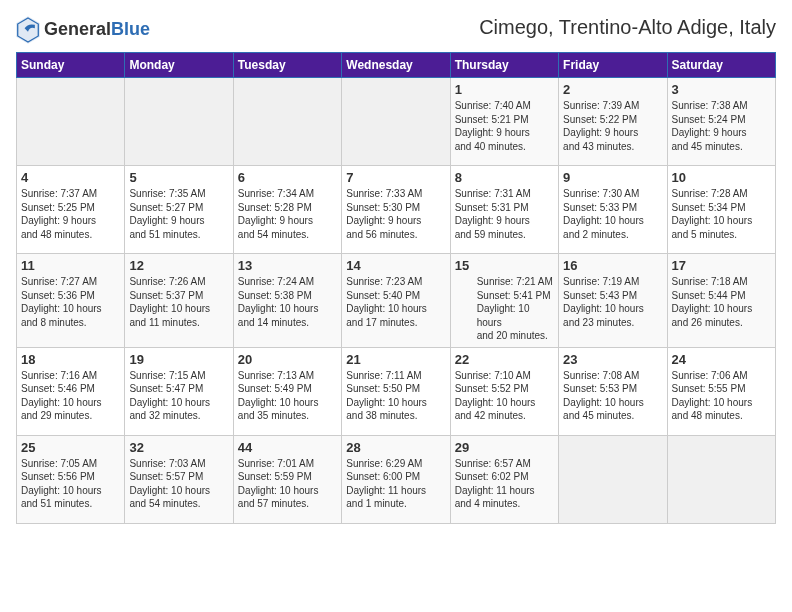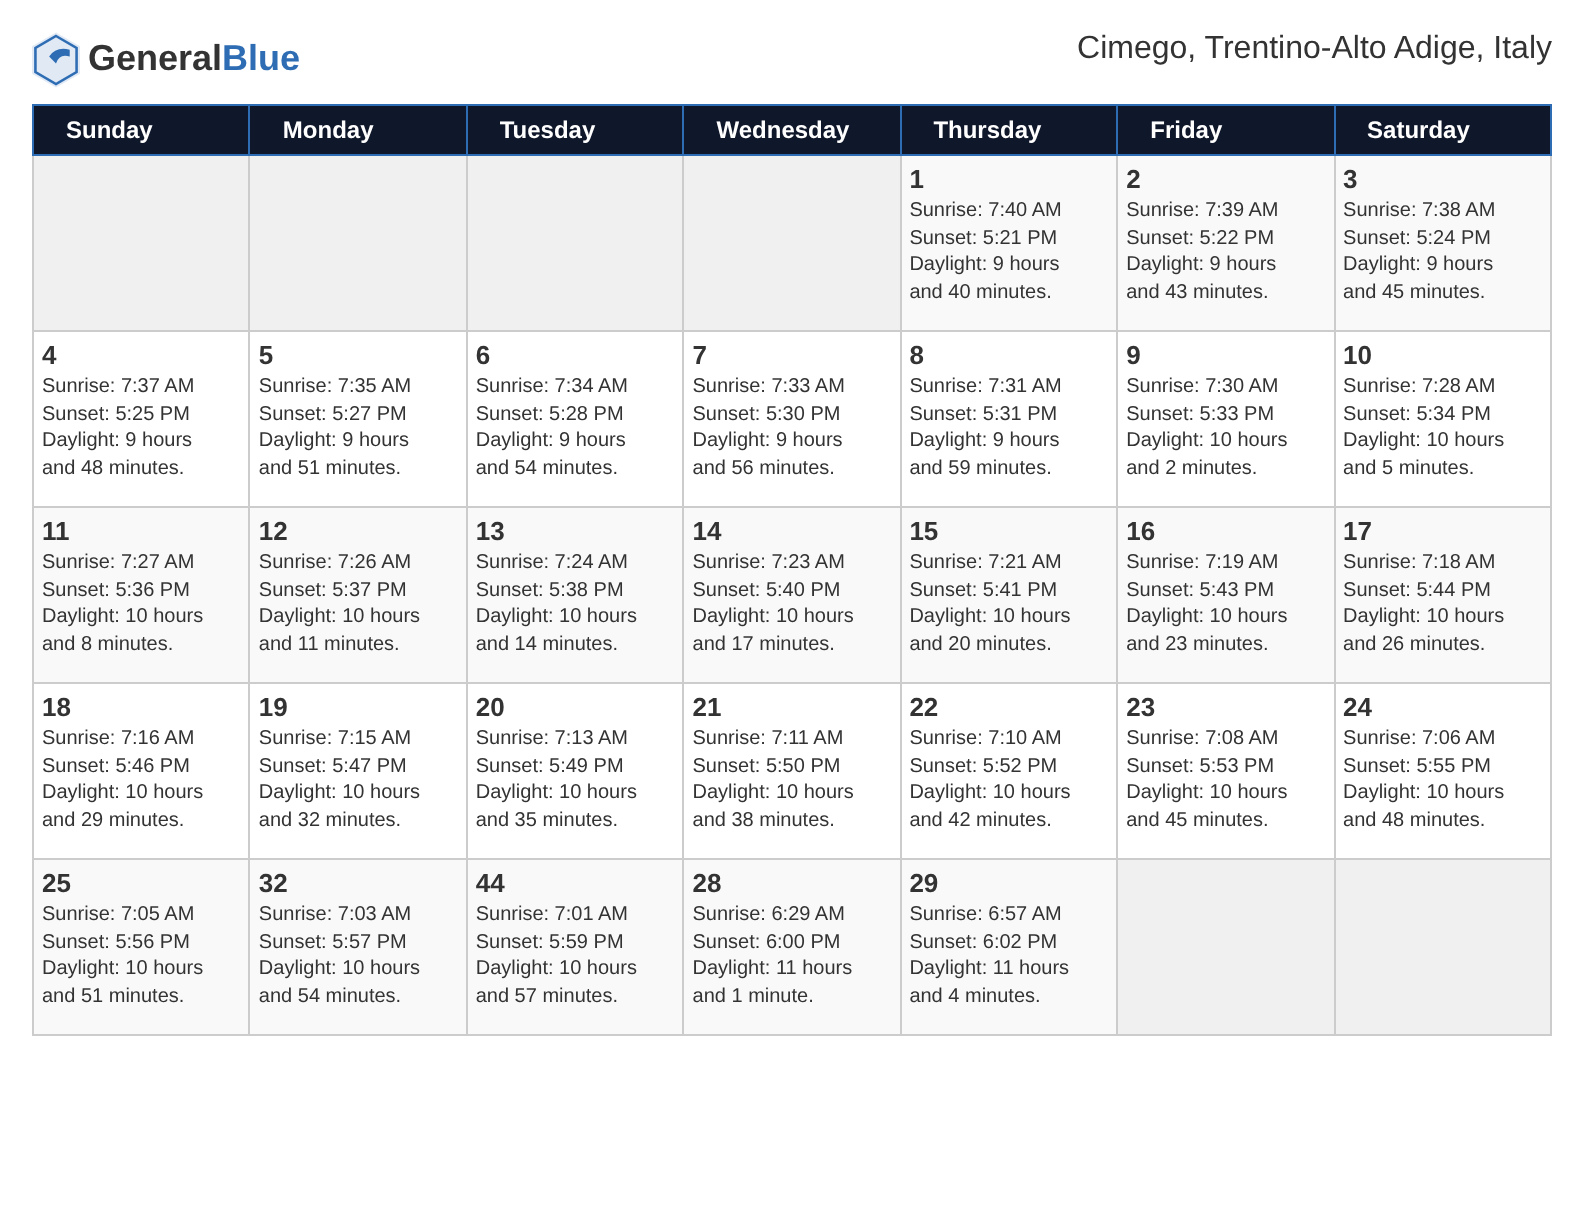--- a/index.html
+++ b/index.html
@@ -35,34 +35,34 @@
     .title-block {
       text-align: right;
     }
     .calendar-title {
       font-size: 36px;
       font-weight: bold;
       color: #333;
       line-height: 1.1;
     }
     .calendar-subtitle {
-      font-size: 16px;
+      font-size: 20px;
       color: #333;
     }
     table {
       width: 100%;
       border-collapse: collapse;
       table-layout: fixed;
     }
     thead th {
-      background-color: #0f172a;
+      background-color: #4c1d95;
       color: #fff;
       font-size: 12px;
       font-weight: bold;
-      padding: 5px 16px;
+      padding: 5px 4px;
       text-align: left;
       border: 1px solid #2e6db4;
     }
     tbody td {
       border: 1px solid #ccc;
       vertical-align: top;
       padding: 4px 4px 4px 4px;
       height: 88px;
       font-size: 10px;
       color: #333;
@@ -224,21 +224,21 @@
         </td>
         <td>
           <span class="day-number">14</span>
           <div class="day-info" style="white-space: pre-line;">Sunrise: 7:23 AM
 Sunset: 5:40 PM
 Daylight: 10 hours
 and 17 minutes.</div>
         </td>
         <td>
           <span class="day-number">15</span>
-          <div class="day-info" style="white-space: pre-line;">Sunrise: 7:21 AM
+          <div class="day-info" style="white-space: pre-line; margin-left: 22px;">Sunrise: 7:21 AM
 Sunset: 5:41 PM
 Daylight: 10 hours
 and 20 minutes.</div>
         </td>
         <td>
           <span class="day-number">16</span>
           <div class="day-info" style="white-space: pre-line;">Sunrise: 7:19 AM
 Sunset: 5:43 PM
 Daylight: 10 hours
 and 23 minutes.</div>

